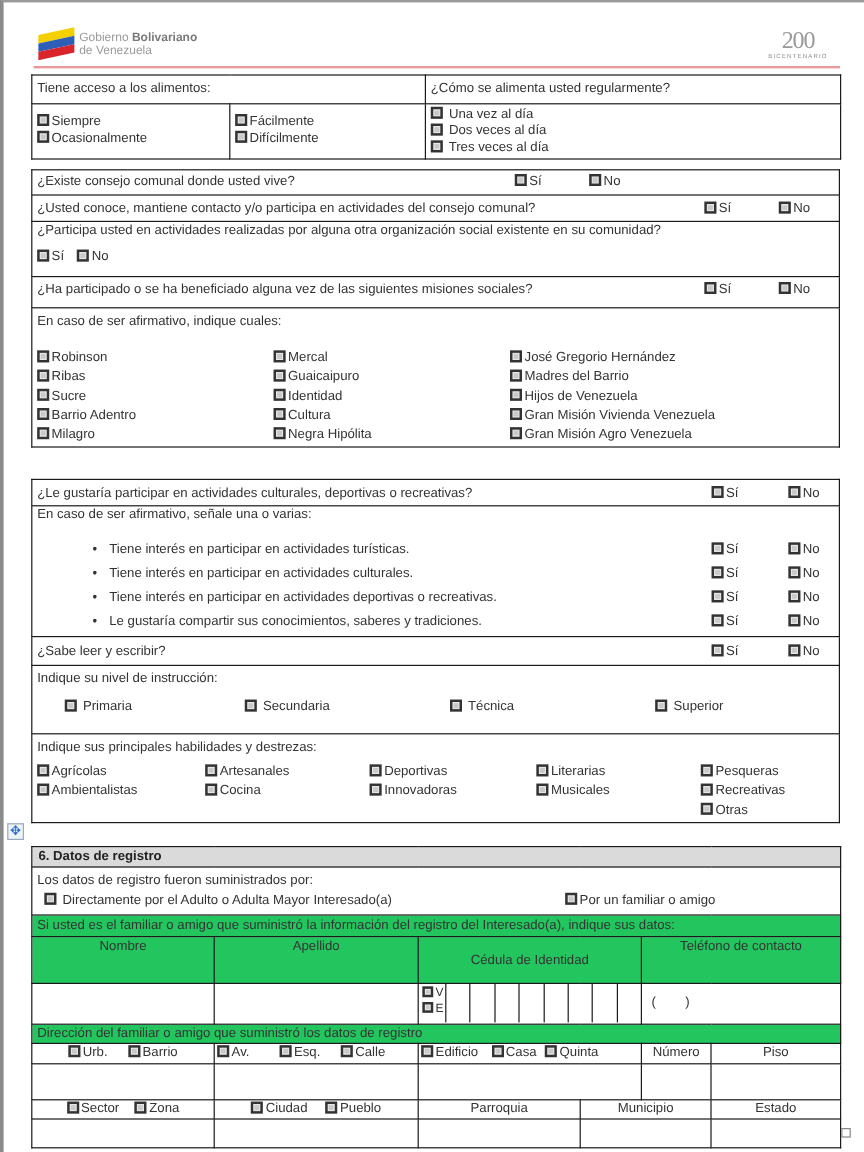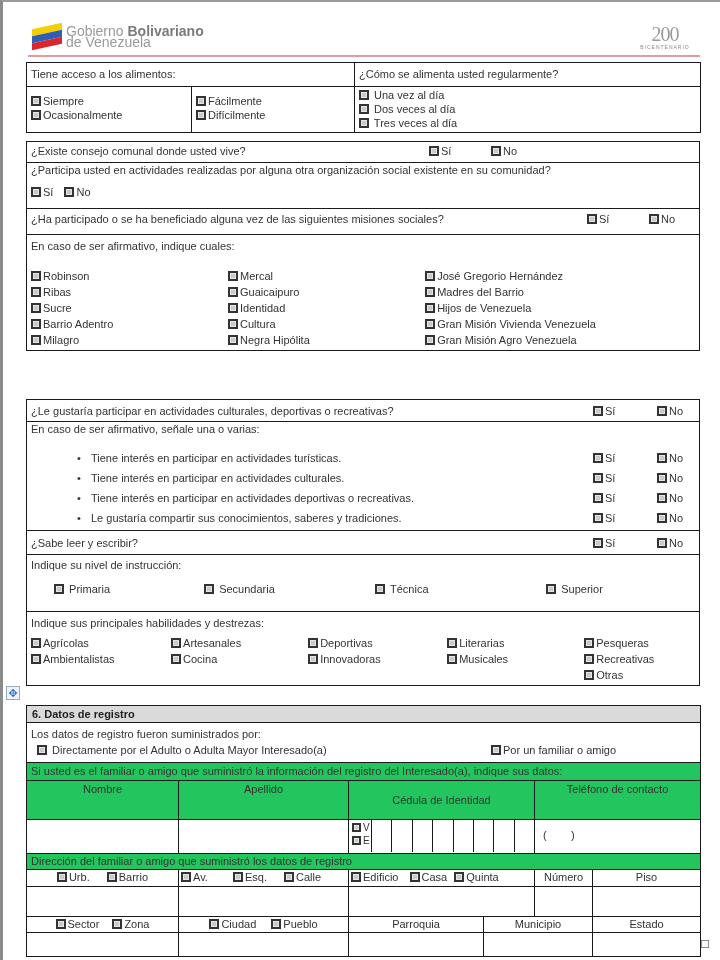--- a/index.html
+++ b/index.html
@@ -3,21 +3,21 @@
 <meta charset="utf-8">
 <style>
   * { box-sizing: border-box; margin: 0; padding: 0; }
   html, body { width: 720px; height: 960px; overflow: hidden; background: #ffffff; }
   body { font-family: "Liberation Sans", sans-serif; font-size: 11px; color: #222; position: relative; }
   .page-frame { position: absolute; left: 0; top: 0; width: 720px; height: 960px; border-left: 3px solid #8a8a8a; border-top: 2px solid #9a9a9a; }
   .header { position: absolute; left: 28px; top: 22px; width: 672px; height: 36px; }
   .logo-left { position: absolute; left: 4px; top: 4px; display: flex; align-items: center; }
   .flag { width: 30px; height: 22px; position: relative; margin-right: 4px; transform: skewY(-12deg); }
   .flag div { height: 7px; }
-  .logo-text { line-height: 11px; color: #9a9a9a; font-size: 14px; }
+  .logo-text { line-height: 11px; color: #9a9a9a; font-size: 10px; }
   .logo-text b { color: #7a7a7a; }
   .logo-right { position: absolute; right: 4px; top: 2px; width: 62px; height: 30px; text-align: center; }
   .logo-right .num { font-family: "Liberation Serif", serif; font-size: 20px; color: #9a9a9a; letter-spacing: -1px; line-height: 20px; }
   .logo-right .sub { font-size: 5px; color: #888; letter-spacing: 1px; }
   .red-rule { position: absolute; left: 28px; top: 55px; width: 672px; height: 2px; background: #e89a9a; }
 
   table { border-collapse: collapse; position: absolute; left: 26px; width: 674px; table-layout: fixed; }
   td { border: 1.5px solid #1a1a1a; vertical-align: top; padding: 2px 4px; font-size: 11px; line-height: 14px; color: #333; }
   .sec-head td { background: #dadada; font-weight: bold; color: #222; padding: 1px 5px; }
   .gray-row td { background: #22c55e; }
@@ -88,20 +88,27 @@
 
 <table style="top:141px;">
   <tbody>
   <tr style="height:21px;">
     <td style="position:relative;">
       <span>¿Existe consejo comunal donde usted vive?</span>
       <span class="sino" style="left:402px; top:2px;"><span class="cb"></span><span>Sí</span></span>
       <span class="sino" style="left:464px; top:2px;"><span class="cb"></span><span>No</span></span>
     </td>
   </tr>
+  <tr style="height:22px;">
+    <td style="position:relative; padding-top:4px;">
+      <span>¿Usted conoce, mantiene contacto y/o participa en actividades del consejo comunal?</span>
+      <span class="sino" style="left:560px; top:4px;"><span class="cb"></span><span>Sí</span></span>
+      <span class="sino" style="left:622px; top:4px;"><span class="cb"></span><span>No</span></span>
+    </td>
+  </tr>
   <tr style="height:46px;">
     <td style="padding-top:0;">
       <div>¿Participa usted en actividades realizadas por alguna otra organización social existente en su comunidad?</div>
       <div style="margin-top:8px;">
         <span class="opt"><span class="cb"></span><span>Sí</span></span>
         <span class="opt" style="margin-left:8px;"><span class="cb"></span><span>No</span></span>
       </div>
     </td>
   </tr>
   <tr style="height:26px;">
@@ -236,21 +243,21 @@
   </colgroup>
   <tbody>
       <tr class="sec-head" style="height:16px;">
         <td colspan="6">6.  Datos de registro</td>
       </tr>
   <tr style="height:40px;">
     <td colspan="6" style="padding-top:3px; line-height:16px;">
       <div>Los datos de registro fueron suministrados por:</div>
       <div style="padding-left:6px; position:relative;">
         <span><span class="cb"></span> <span>Directamente por el Adulto o Adulta Mayor Interesado(a)</span></span>
-        <span style="position:absolute; left:436px;padding-left:24px;"><span class="cb"></span><span>Por un familiar o amigo</span></span>
+        <span style="position:absolute; left:416px;padding-left:24px;"><span class="cb"></span><span>Por un familiar o amigo</span></span>
       </div>
     </td>
   </tr>
   <tr class="gray-row" style="height:18px;">
         <td colspan="6" style="padding:1px 4px;">Si usted es el familiar o amigo que suministró la información del registro del Interesado(a), indique sus datos:</td>
       </tr>
   <tr class="gray-row" style="height:17px;">
     <td class="center" style="padding:1px;">Nombre</td>
     <td class="center" style="padding:1px;">Apellido</td>
     <td class="center" colspan="2" style="padding:12px;margin-top:18px;">Cédula de Identidad</td>

